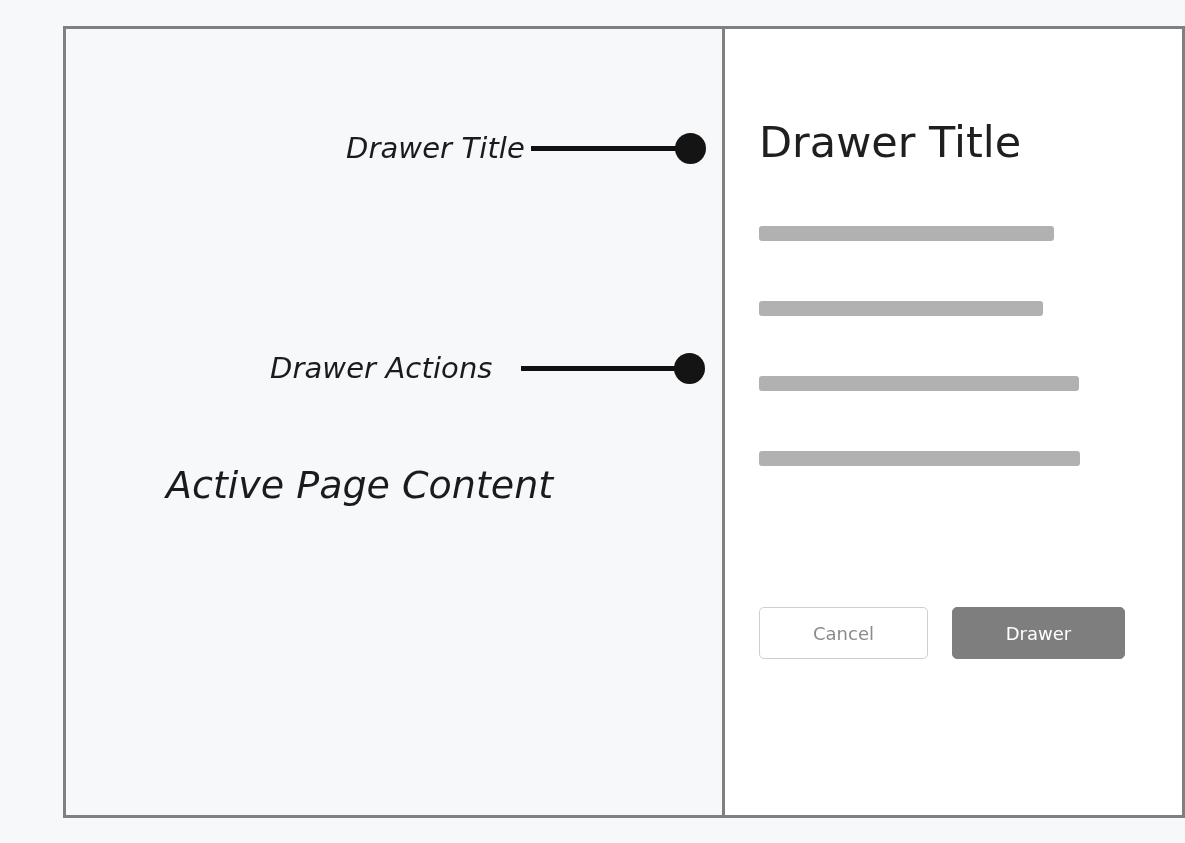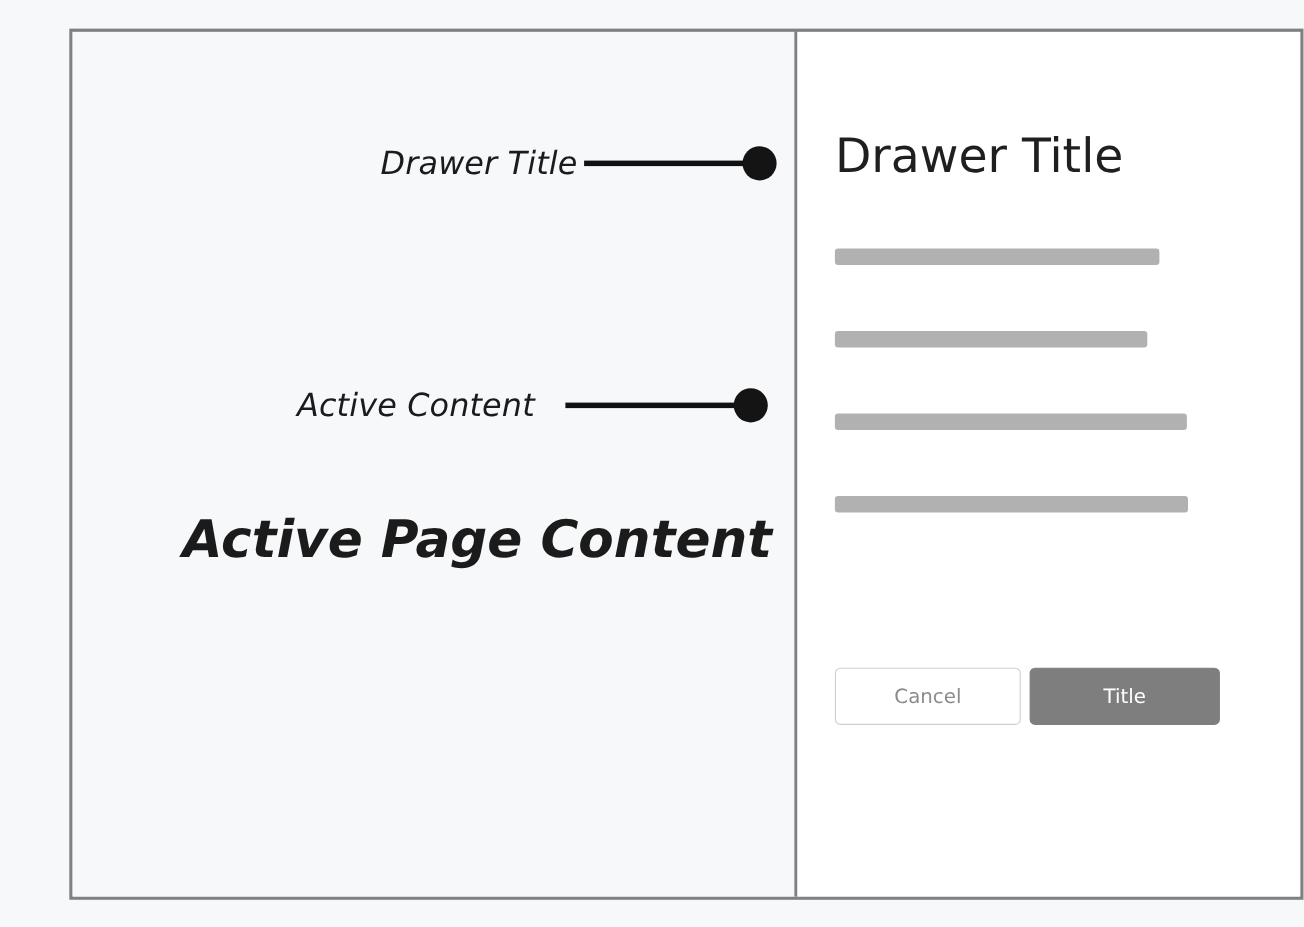--- a/index.html
+++ b/index.html
@@ -91,26 +91,25 @@
 
   #callout-actions    { left: 350px; top: 613px; }
   #callout-actions .callout-line { width: 140px; margin-left: 35px; }
 
   
   .page-content-title {
     position: absolute;
     left: 100px;
     top: 434px;
     width: 520px;
-    text-align: center;
+    text-align: left;
     font-style: italic;
-    font-size: 47px;
+    font-size: 38px;
     color: #1b1b1b;
     white-space: nowrap;
-    font-weight: bold;
   }
 
   
   .drawer-title {
     position: absolute;
     left: 34px;
     top: 88px;
     font-size: 43px;
     color: #1f1f1f;
     font-style: normal;
@@ -129,21 +128,21 @@
     background: #b1b1b1;
     margin-bottom: 60px;
   }
 
   .drawer-actions {
     position: absolute;
     left: 34px;
     top: 578px;
     display: flex;
     align-items: flex-end;
-    gap: 8px;
+    gap: 24px;
     border-radius: 13px;
   }
   .btn {
     box-sizing: border-box;
     height: 52px;
     border-radius: 5px;
     font-size: 18px;
     display: flex;
     align-items: center;
     justify-content: center;
@@ -171,21 +170,21 @@
 
     <div class="page-panel">
 
       <div class="callout" id="callout-title">
         <span class="callout-label">Drawer Title</span>
         <span class="callout-line"></span>
         <span class="callout-dot"></span>
       </div>
 
       <div class="callout" id="callout-content">
-        <span class="callout-label">Active Content</span>
+        <span class="callout-label">Drawer Actions</span>
         <span class="callout-line"></span>
         <span class="callout-dot"></span>
       </div>
 
 
       <div class="page-content-title">Active Page Content</div>
 
     </div>
 
     <div class="divider"></div>
@@ -196,19 +195,19 @@
 
       <div class="skeleton-list">
         <div class="skeleton-bar" style="width: 295px;"></div>
         <div class="skeleton-bar" style="width: 284px;"></div>
         <div class="skeleton-bar" style="width: 320px;"></div>
         <div class="skeleton-bar" style="width: 321px;"></div>
       </div>
 
       <div class="drawer-actions">
         <button class="btn btn-cancel">Cancel</button>
-        <button class="btn btn-delete">Title</button>
+        <button class="btn btn-delete">Drawer</button>
       </div>
 
     </div>
 
   </div>
 </div>
 
 </body></html>

